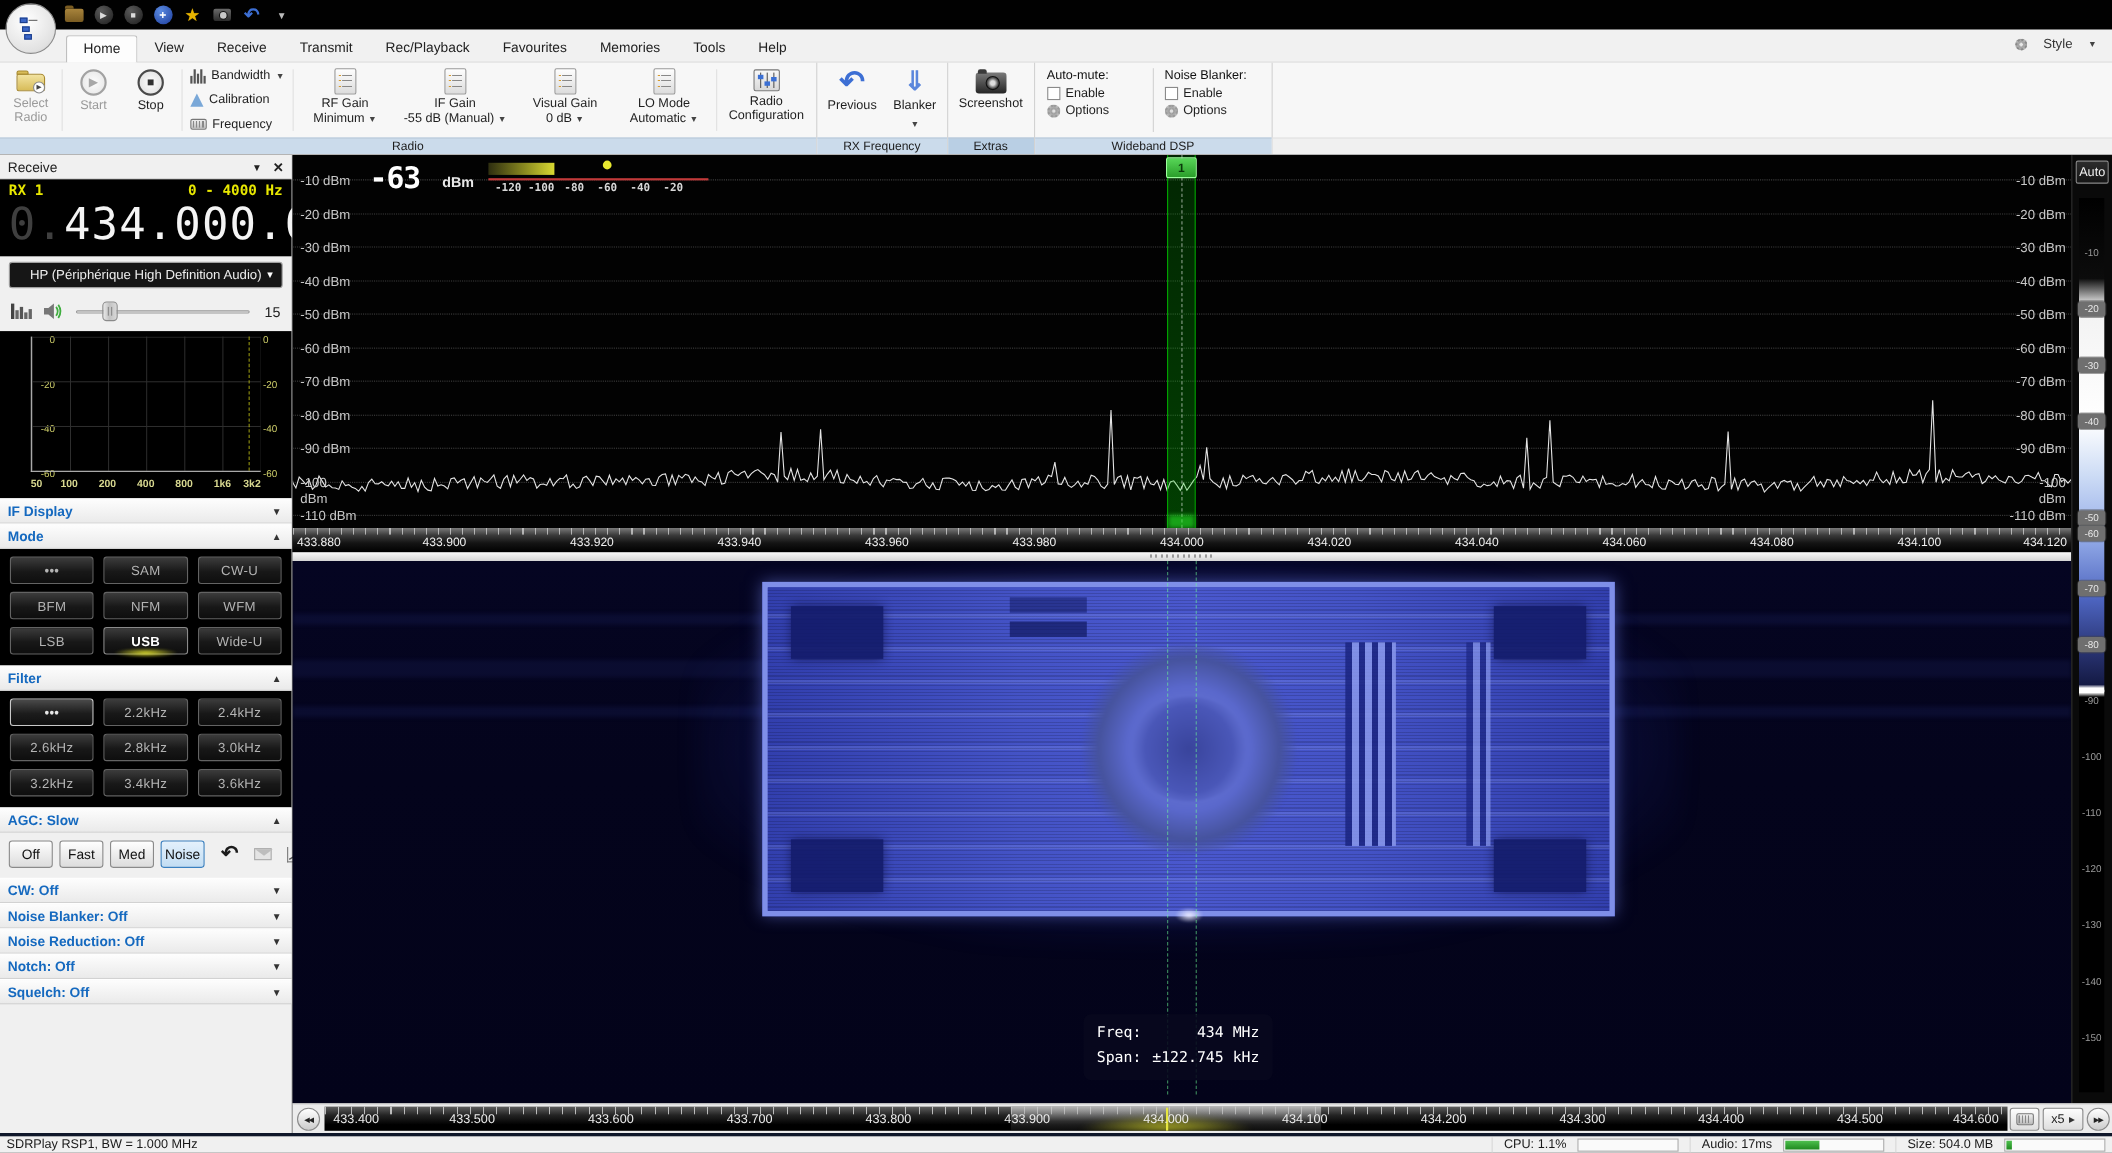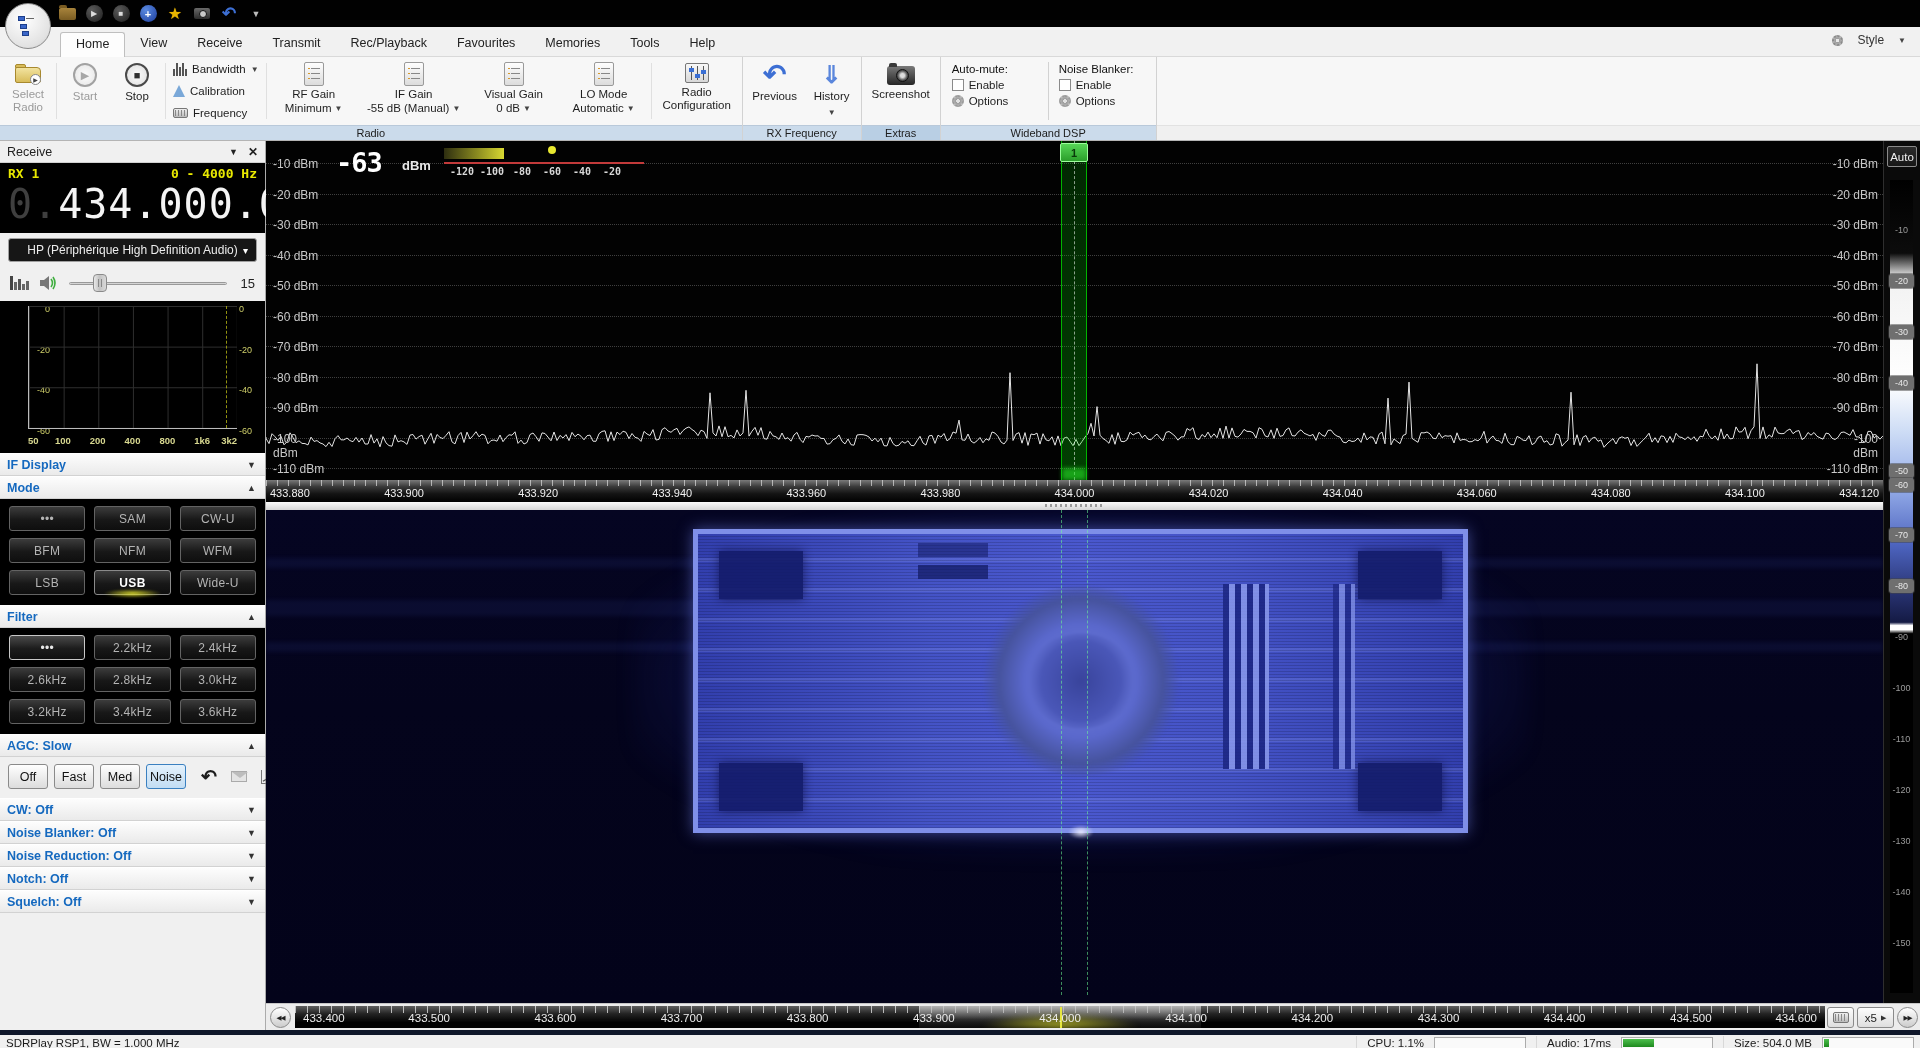--- a/index.html
+++ b/index.html
@@ -228,21 +228,21 @@
   .navlabels { position:absolute; left:8px; right:8px; bottom:2px; height:14px; font-size:11.5px; color:#ececec; }
   .navlabels span { position:absolute; white-space:nowrap; }
   .navbtn { position:absolute; top:3px; height:21px; background:linear-gradient(#fdfdfd,#dedede); border:1px solid #8a8a8a; border-radius:3px;
             display:flex; align-items:center; justify-content:center; font-size:11.5px; color:#222; }
   .kbd { right:66px; width:27px; } .kbd .ic-kbd { width:16px; height:11px; }
   .x5 { right:26px; width:37px; gap:4px; } .x5 .caret2 { font-size:7px; color:#333; }
   .jumpr { right:2px; width:21px; top:3px; height:21px; border-radius:50%; background:linear-gradient(#fff,#ccc); border:1px solid #8a8a8a;
            position:absolute; display:flex; align-items:center; justify-content:center; font-size:6.5px; letter-spacing:-1px; color:#222; }
 
   
-  .statusbar { position:absolute; left:0; right:0; bottom:0; height:18px; background:#f0f0f0; border-top:5px solid #0f172a; font-size:11.5px; color:#1a1a1a; }
+  .statusbar { position:absolute; left:0; right:0; bottom:0; height:18px; background:#f0f0f0; border-top:3px solid #0f172a; font-size:11.5px; color:#1a1a1a; }
   .statusbar .left { position:absolute; left:6px; top:2px; }
   .statusbar .right { position:absolute; right:6px; top:1px; display:flex; align-items:center; gap:10px; }
   .sbar { width:92px; height:12px; background:#fafafa; border:1px solid #ababab; position:relative; }
   .sbar i { position:absolute; left:1px; top:1px; bottom:1px; background:linear-gradient(#4ec04e,#1f8a1f); }
   .ssep { width:1px; height:14px; background:#d8d8d8; }
 </style>
 </head>
 <body>
 
 <div id="app">
@@ -385,21 +385,21 @@
     </div>
 
     <div class="rgroup">
       <div class="rbody">
         <div class="bigbtn" style="width:58px">
           <span class="ic-prev">↶</span>
           <span class="lbl">Previous</span>
         </div>
         <div class="bigbtn" style="width:52px">
           <span class="ic-hist">⇓</span>
-          <span class="lbl">History</span>
+          <span class="lbl">Blanker</span>
           <span class="caret">▼</span>
         </div>
       </div>
       <div class="rfooter">RX Frequency</div>
     </div>
 
     <div class="rgroup">
       <div class="rbody">
         <div class="bigbtn" style="width:72px">
           <span class="ic-camera"></span>
@@ -663,20 +663,30 @@
           <div class="corner c3"></div>
           <div class="corner c4"></div>
         <div class="vbars vb1"></div>
           <div class="vbars vb2"></div>
         <div class="hblocks"></div>
         <div class="circle"></div>
         <div class="glitch"></div>
       </div>
       <div class="wline wl1"></div>
       <div class="wline wl2"></div>
+      <div class="wf-tip">
+        <div class="row">
+          <span>Freq:</span>
+          <span>434 MHz</span>
+        </div>
+        <div class="row">
+          <span>Span:</span>
+          <span>±122.745 kHz</span>
+        </div>
+      </div>
     </div>
 
     <div class="sidescale">
       <div class="autobtn">Auto</div>
       <div class="cmap"></div>
       <div class="cmap-labels">
           <span style="position: absolute; top: 84px;">-10</span>
           <span style="position: absolute; top: 134.9px;">-20</span>
           <span style="position: absolute; top: 185.8px;">-30</span>
           <span style="position: absolute; top: 236.7px;">-40</span>

